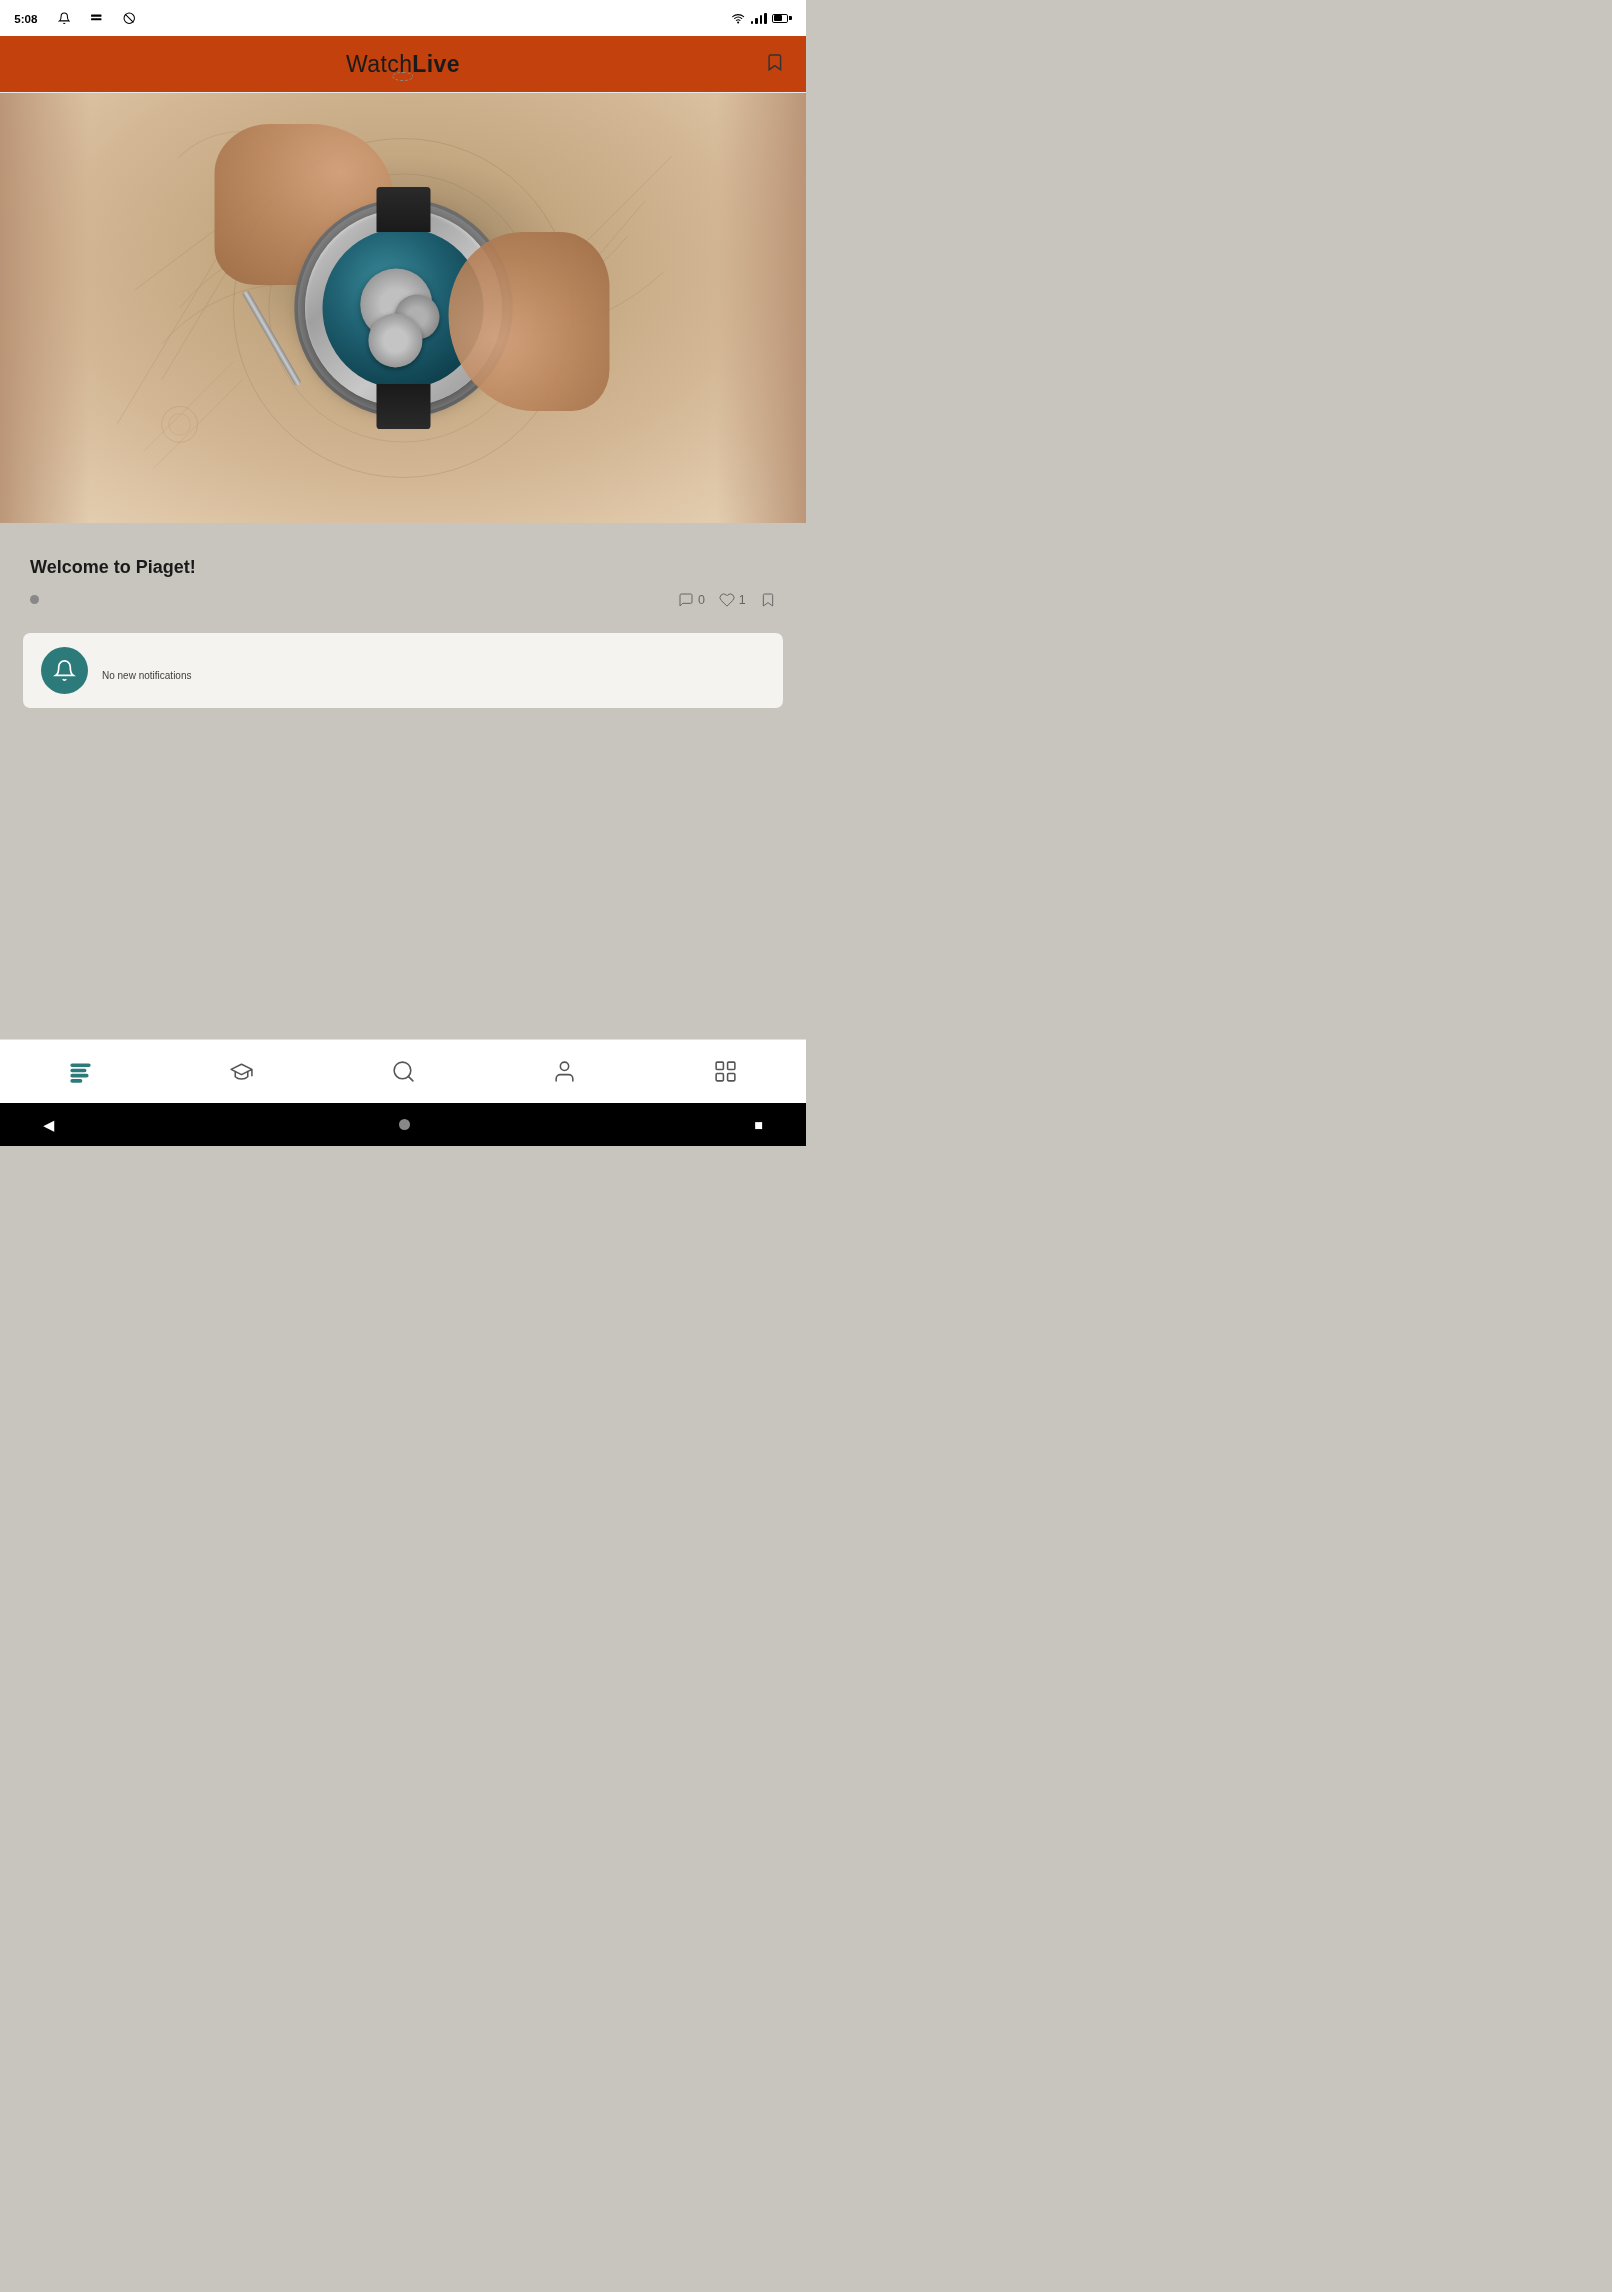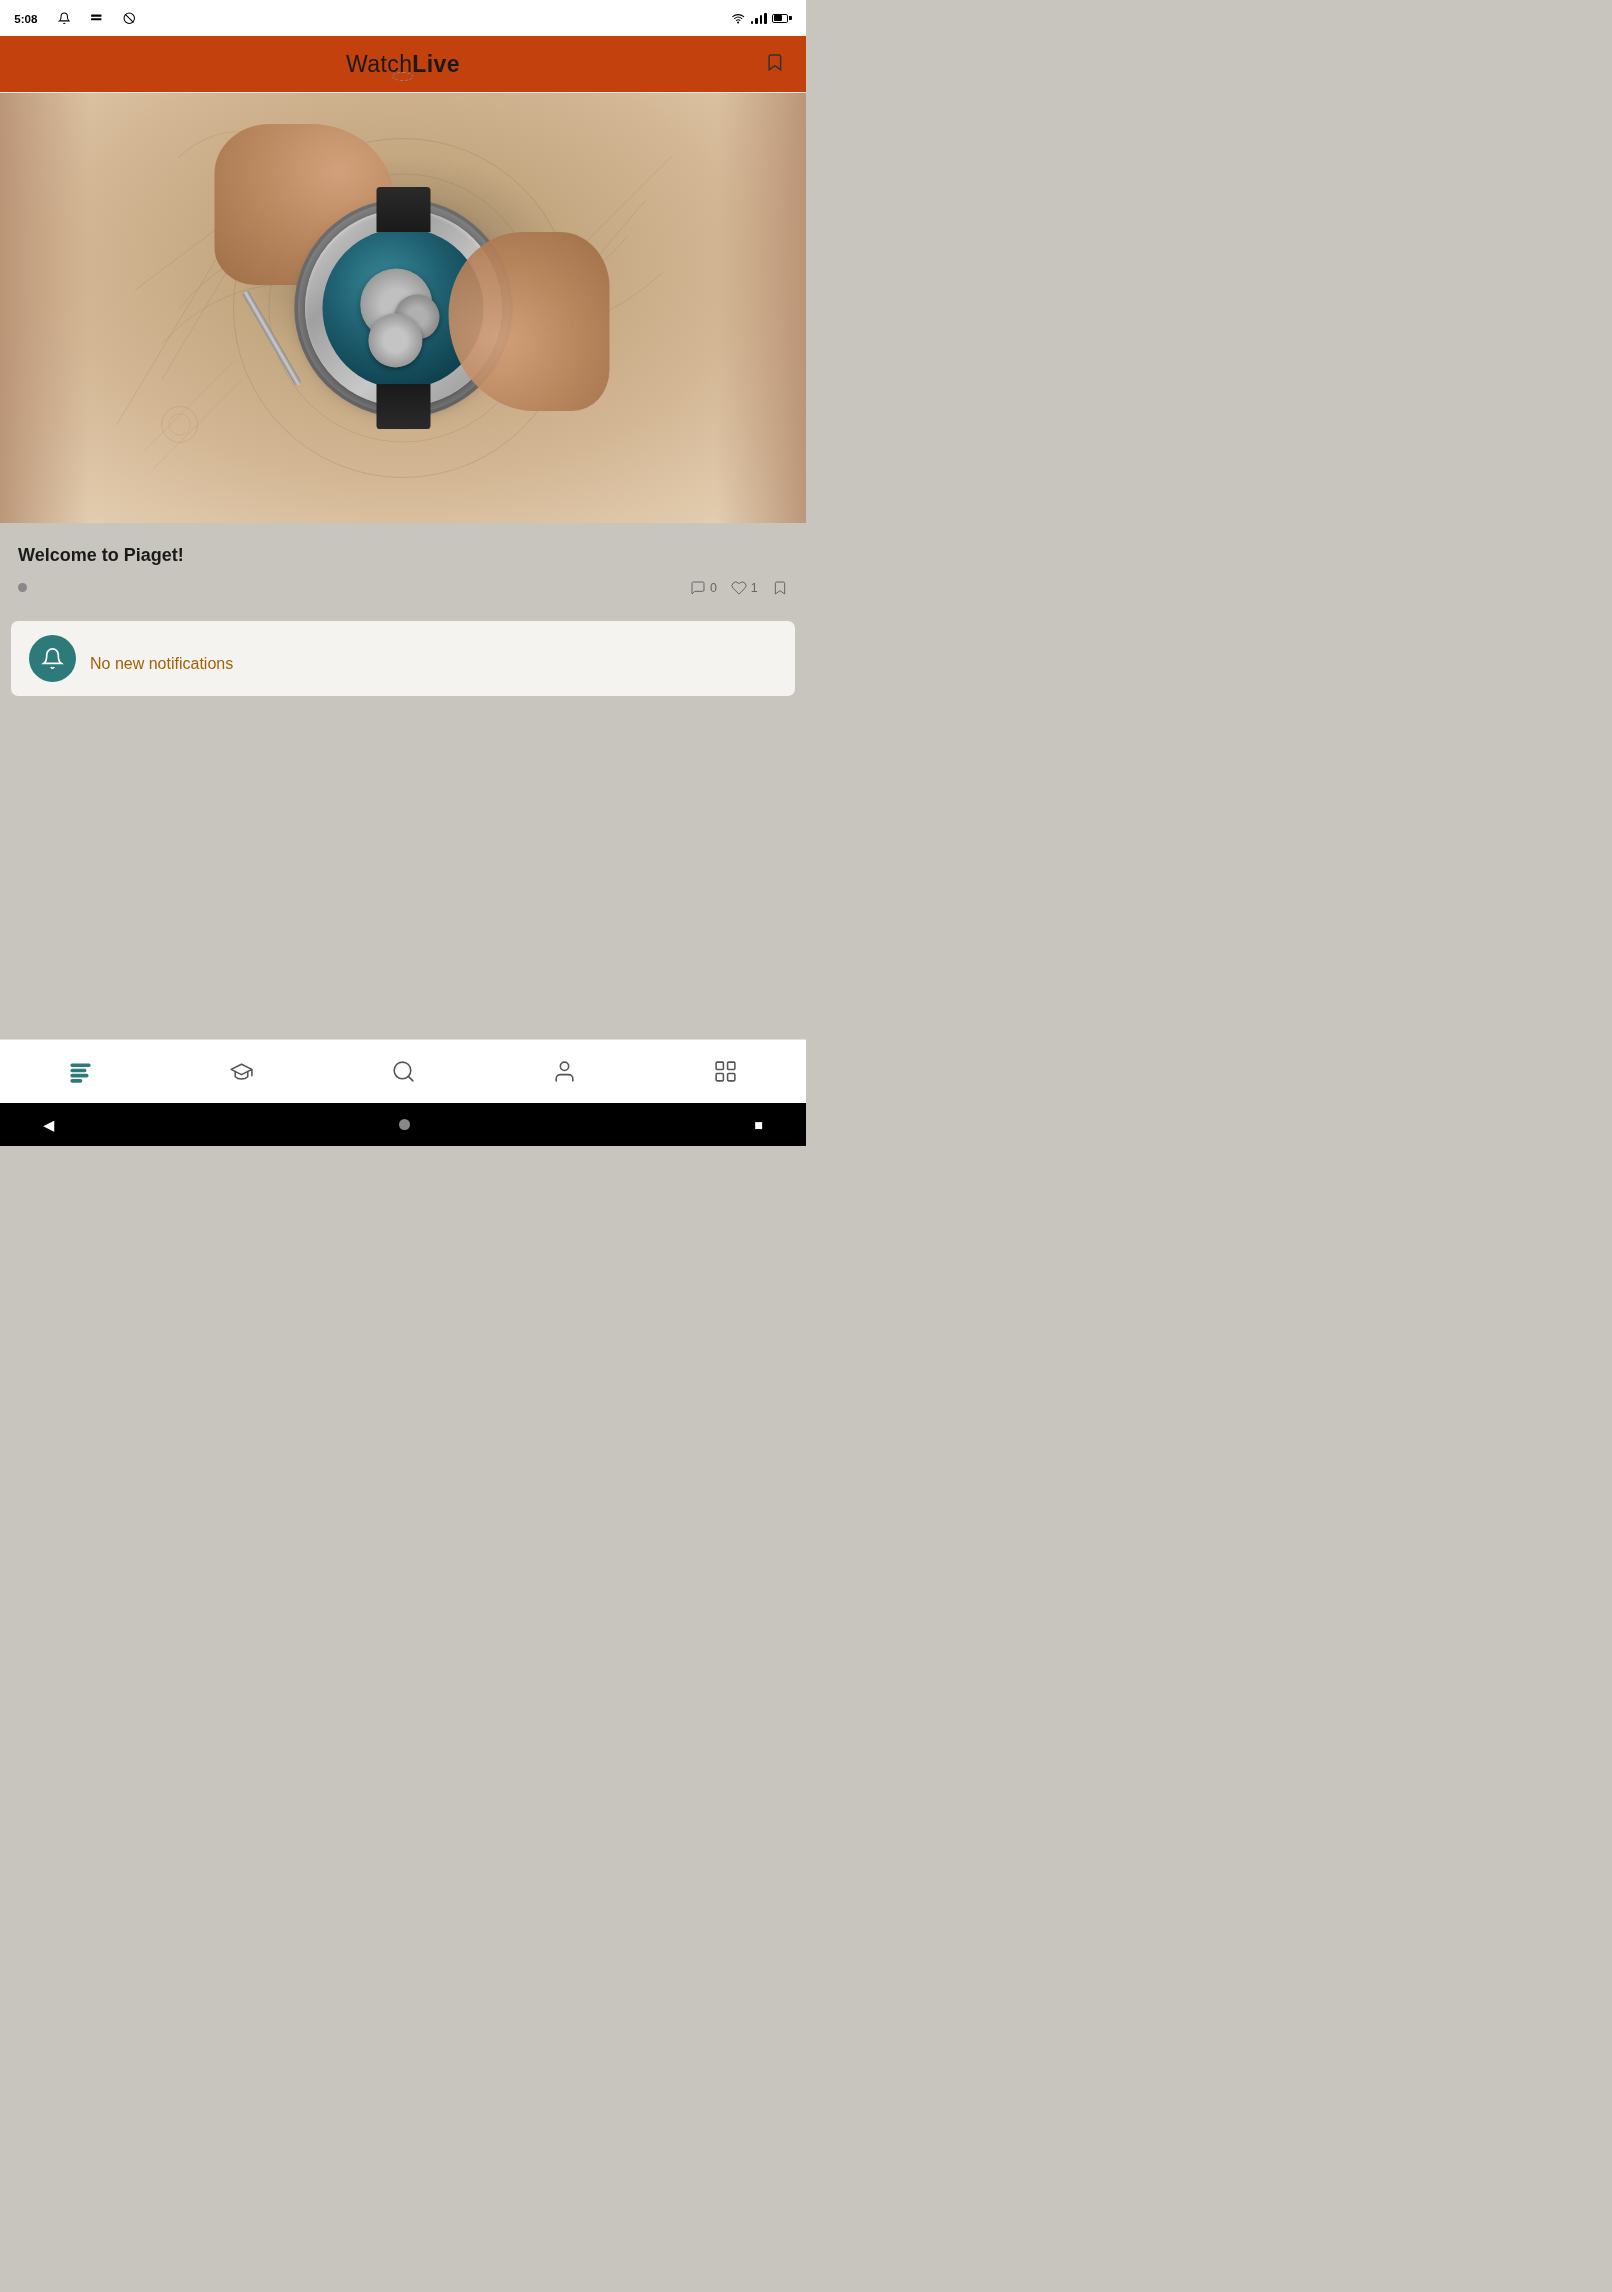--- a/index.html
+++ b/index.html
@@ -276,21 +276,21 @@
       top: 0;
       width: 90px;
       height: 100%;
       background: linear-gradient(to left, rgba(180, 140, 110, 0.85), transparent);
     }
 
     
     .content-area {
       background: #c8c4be;
       flex: 1;
-      padding: 0;
+      padding: 12px;
     }
 
     .welcome-section {
       padding: 21.5px 18px 10.7px;
       background: #c8c4be;
     }
 
     .welcome-title {
       font-size: 18px;
       font-weight: 700;
@@ -358,22 +358,22 @@
 
     .notification-icon-wrapper svg {
       width: 23px;
       height: 23px;
       fill: none;
       stroke: #ffffff;
       stroke-width: 1.8;
     }
 
     .notification-text {
-      font-size: 16px;
-      color: #a16207;
+      font-size: 10px;
+      color: #404040;
       margin-top: 10px;
     }
 
     
     .bottom-nav {
       width: 100%;
       height: 64px;
       background: #ffffff;
       display: flex;
       align-items: center;

